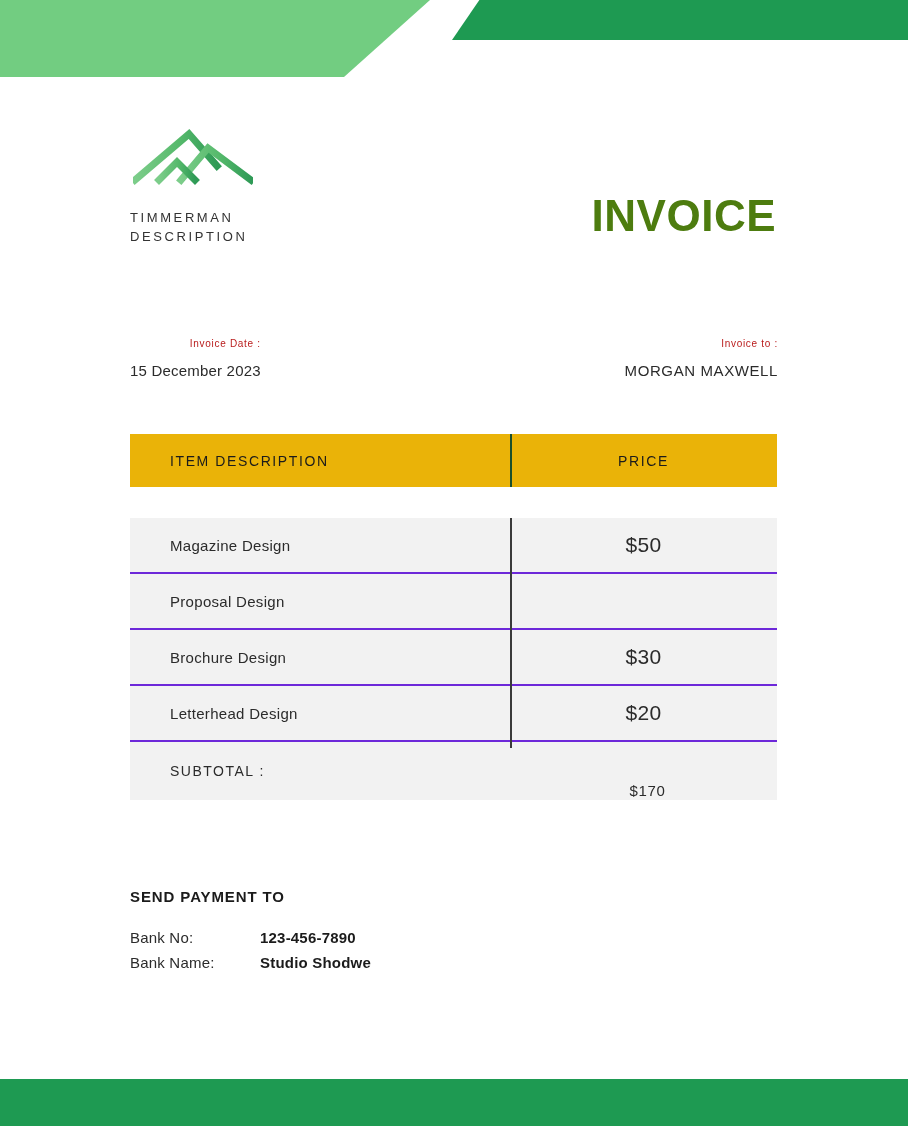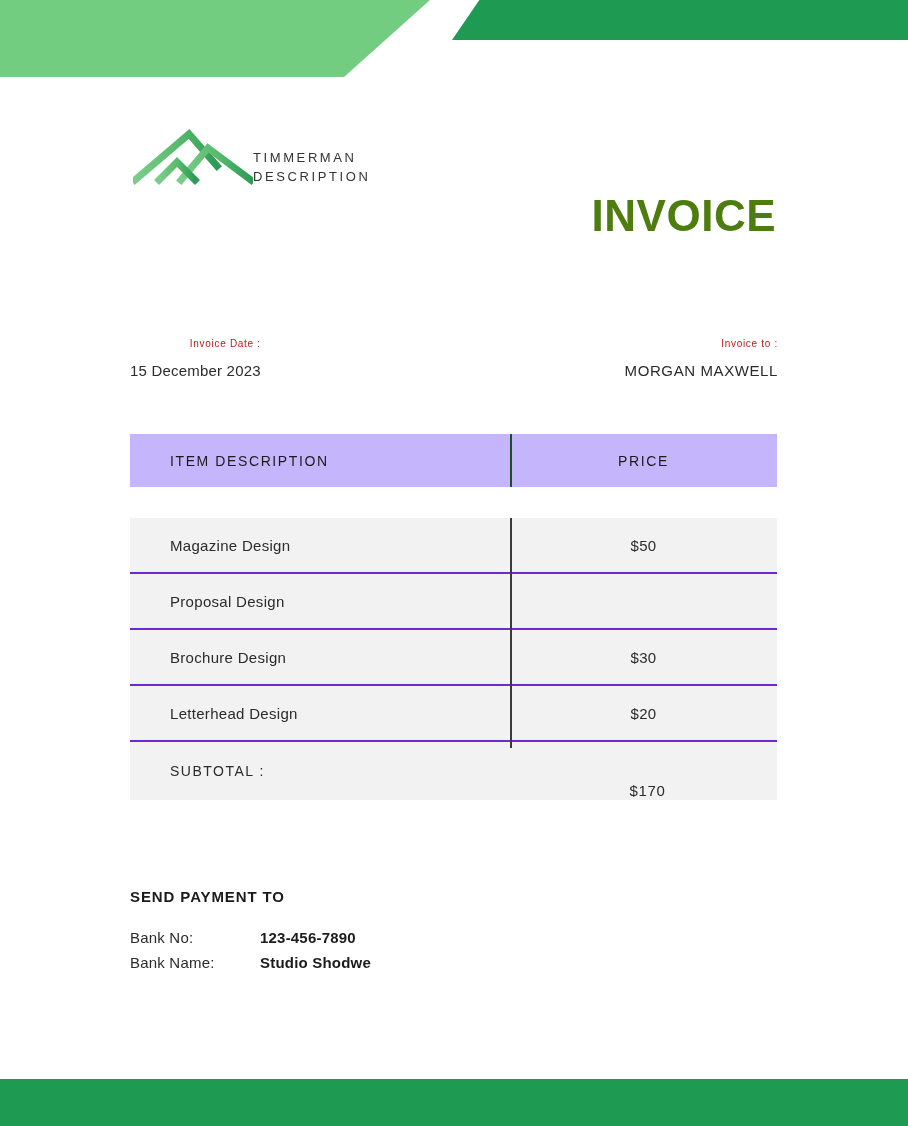--- a/index.html
+++ b/index.html
@@ -66,21 +66,21 @@
     top: 128px;
     left: 130px;
     right: 130px;
     display: flex;
     align-items: flex-start;
     justify-content: space-between;
   }
 
   .brand {
     display: flex;
-    flex-direction: row;
+    flex-direction: column;
     gap: 0;
   }
 
   .logo-mark {
     width: 120px;
     height: 60px;
     margin-left: 3px;
   }
 
   .brand-name {
@@ -133,21 +133,21 @@
   .table {
     position: absolute;
     top: 434px;
     left: 130px;
     width: 647px;
   }
 
   .thead {
     display: flex;
     height: 53px;
-    background: #c4b5fd;
+    background: #eab308;
     position: relative;
   }
   .thead .col-desc {
     width: 380px;
     display: flex;
     align-items: center;
     padding-left: 40px;
   }
   .thead .col-price {
     flex: 1;
@@ -187,21 +187,21 @@
   .cell-desc {
     width: 380px;
     padding-left: 40px;
     font-size: 15px;
     letter-spacing: 0.3px;
     color: #2b2b2b;
   }
   .cell-price {
     flex: 1;
     text-align: center;
-    font-size: 15px;
+    font-size: 21px;
     letter-spacing: 0.3px;
     color: #2b2b2b;
   }
 
   .row.subtotal {
     height: 58px;
     border-bottom: none;
     gap: 8px;
   }
   .row.subtotal .cell-desc {

